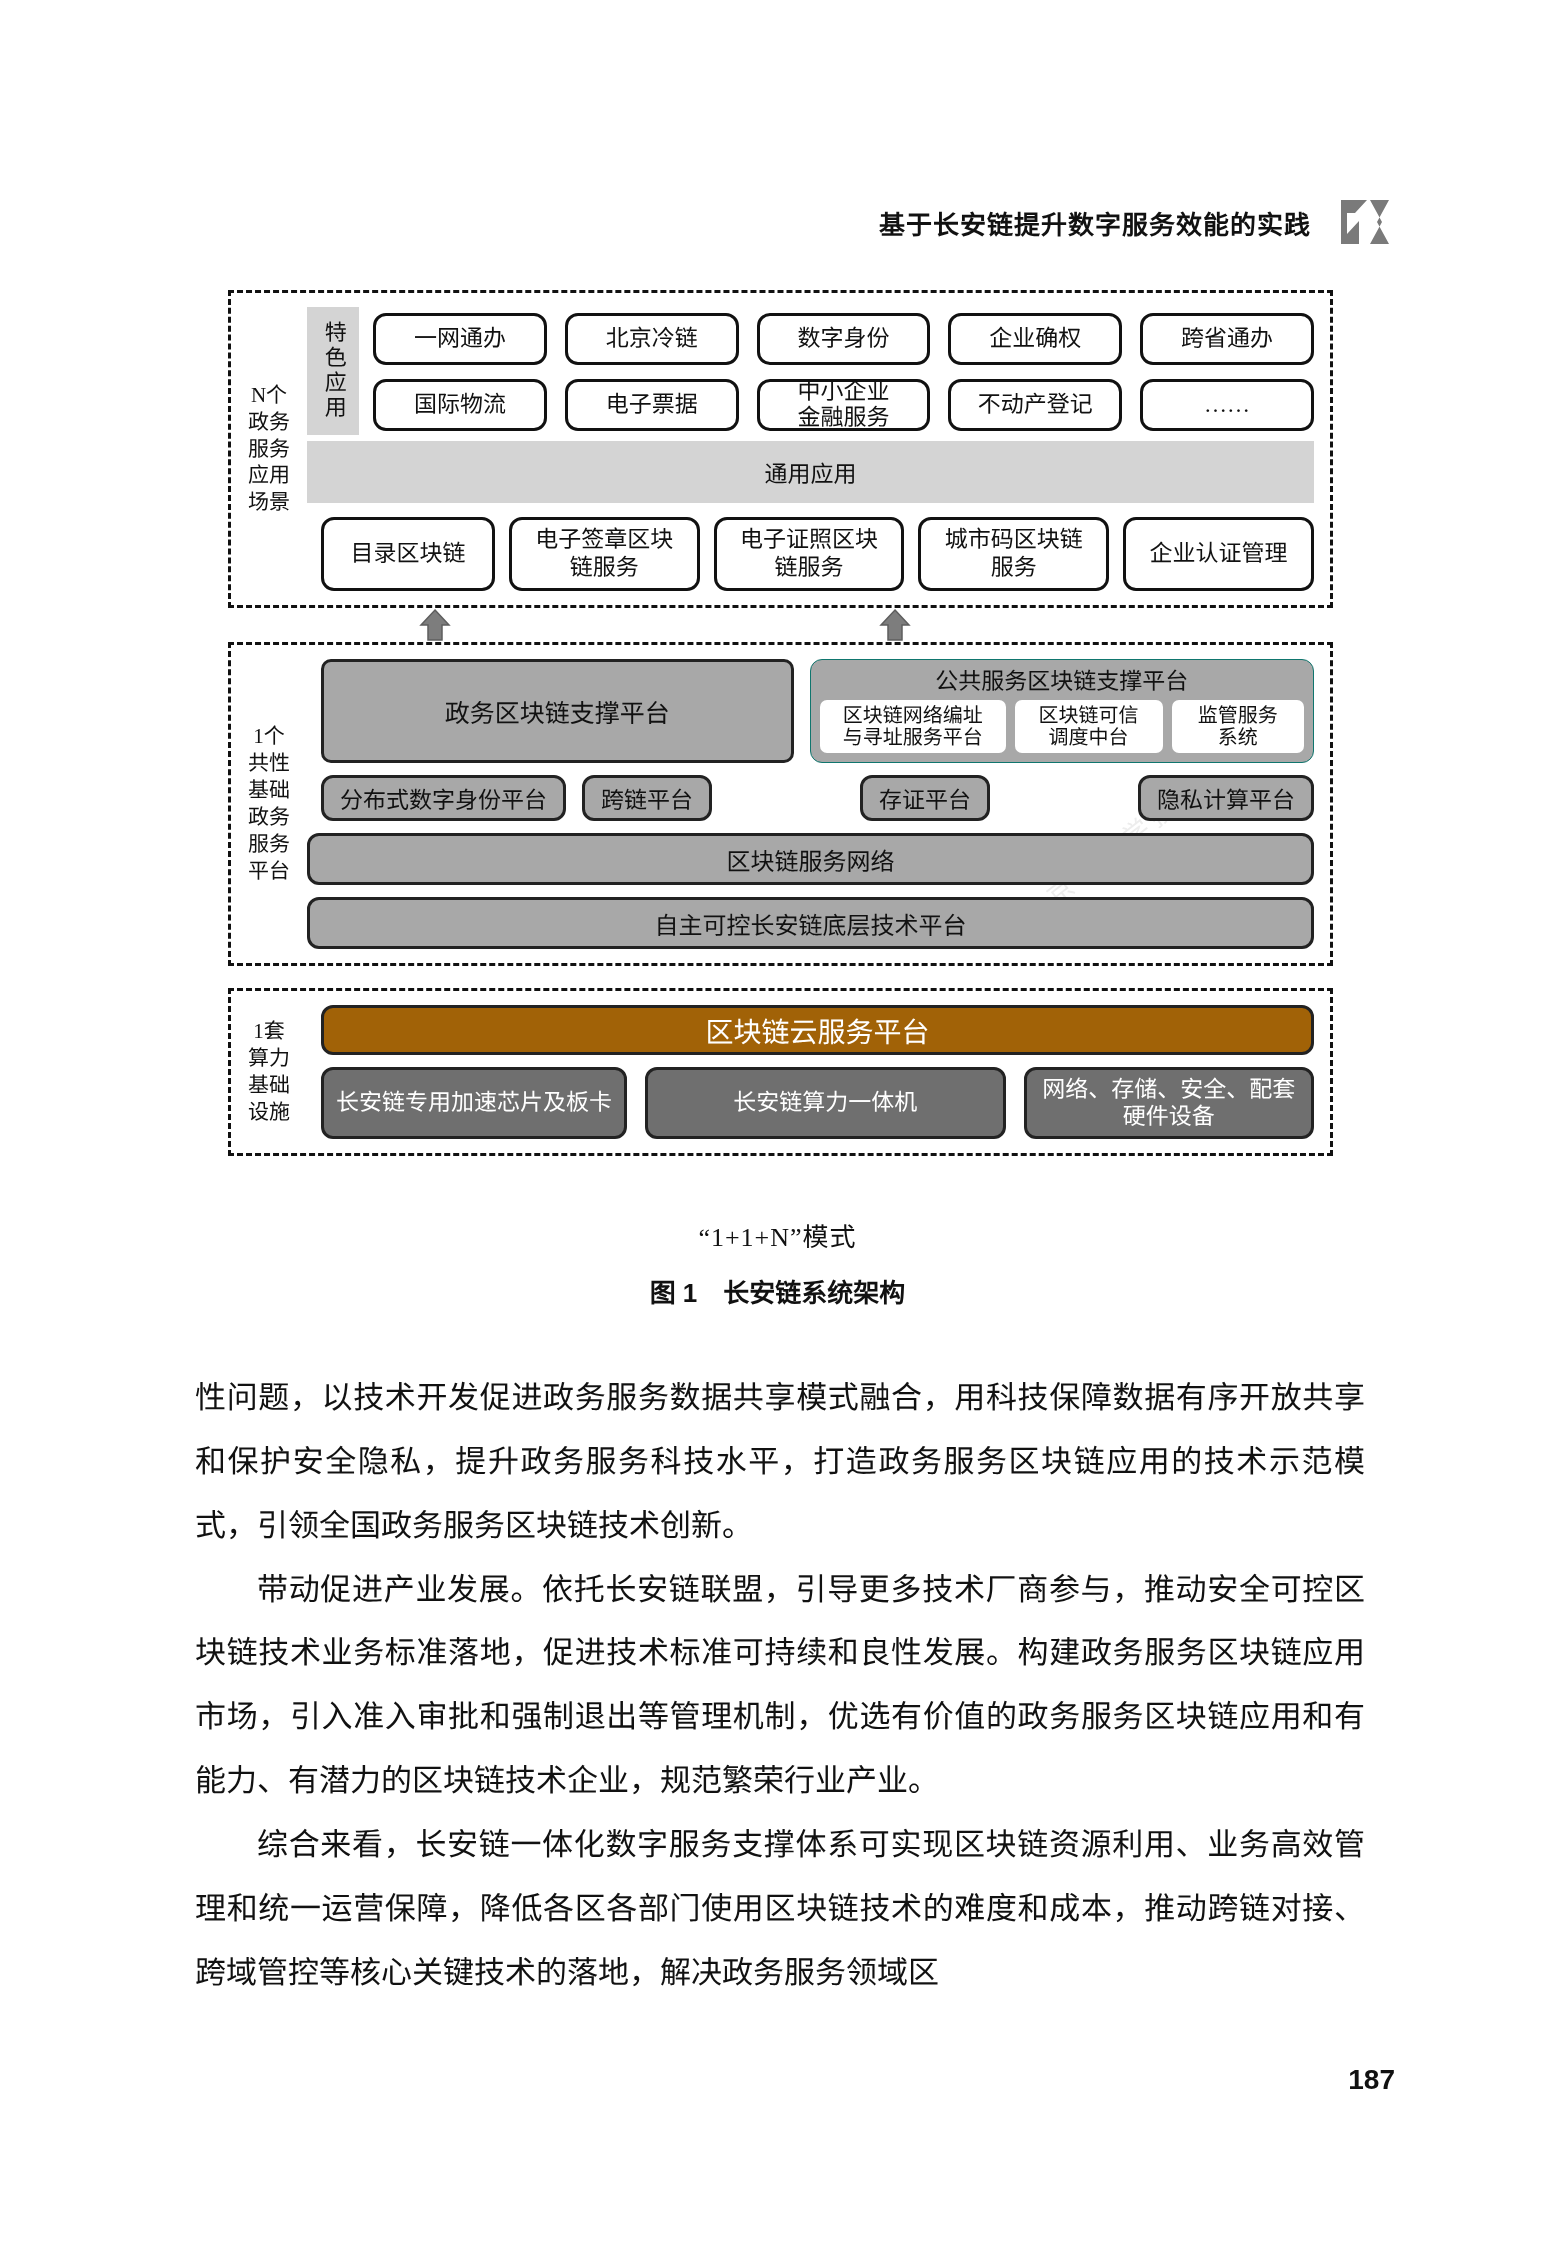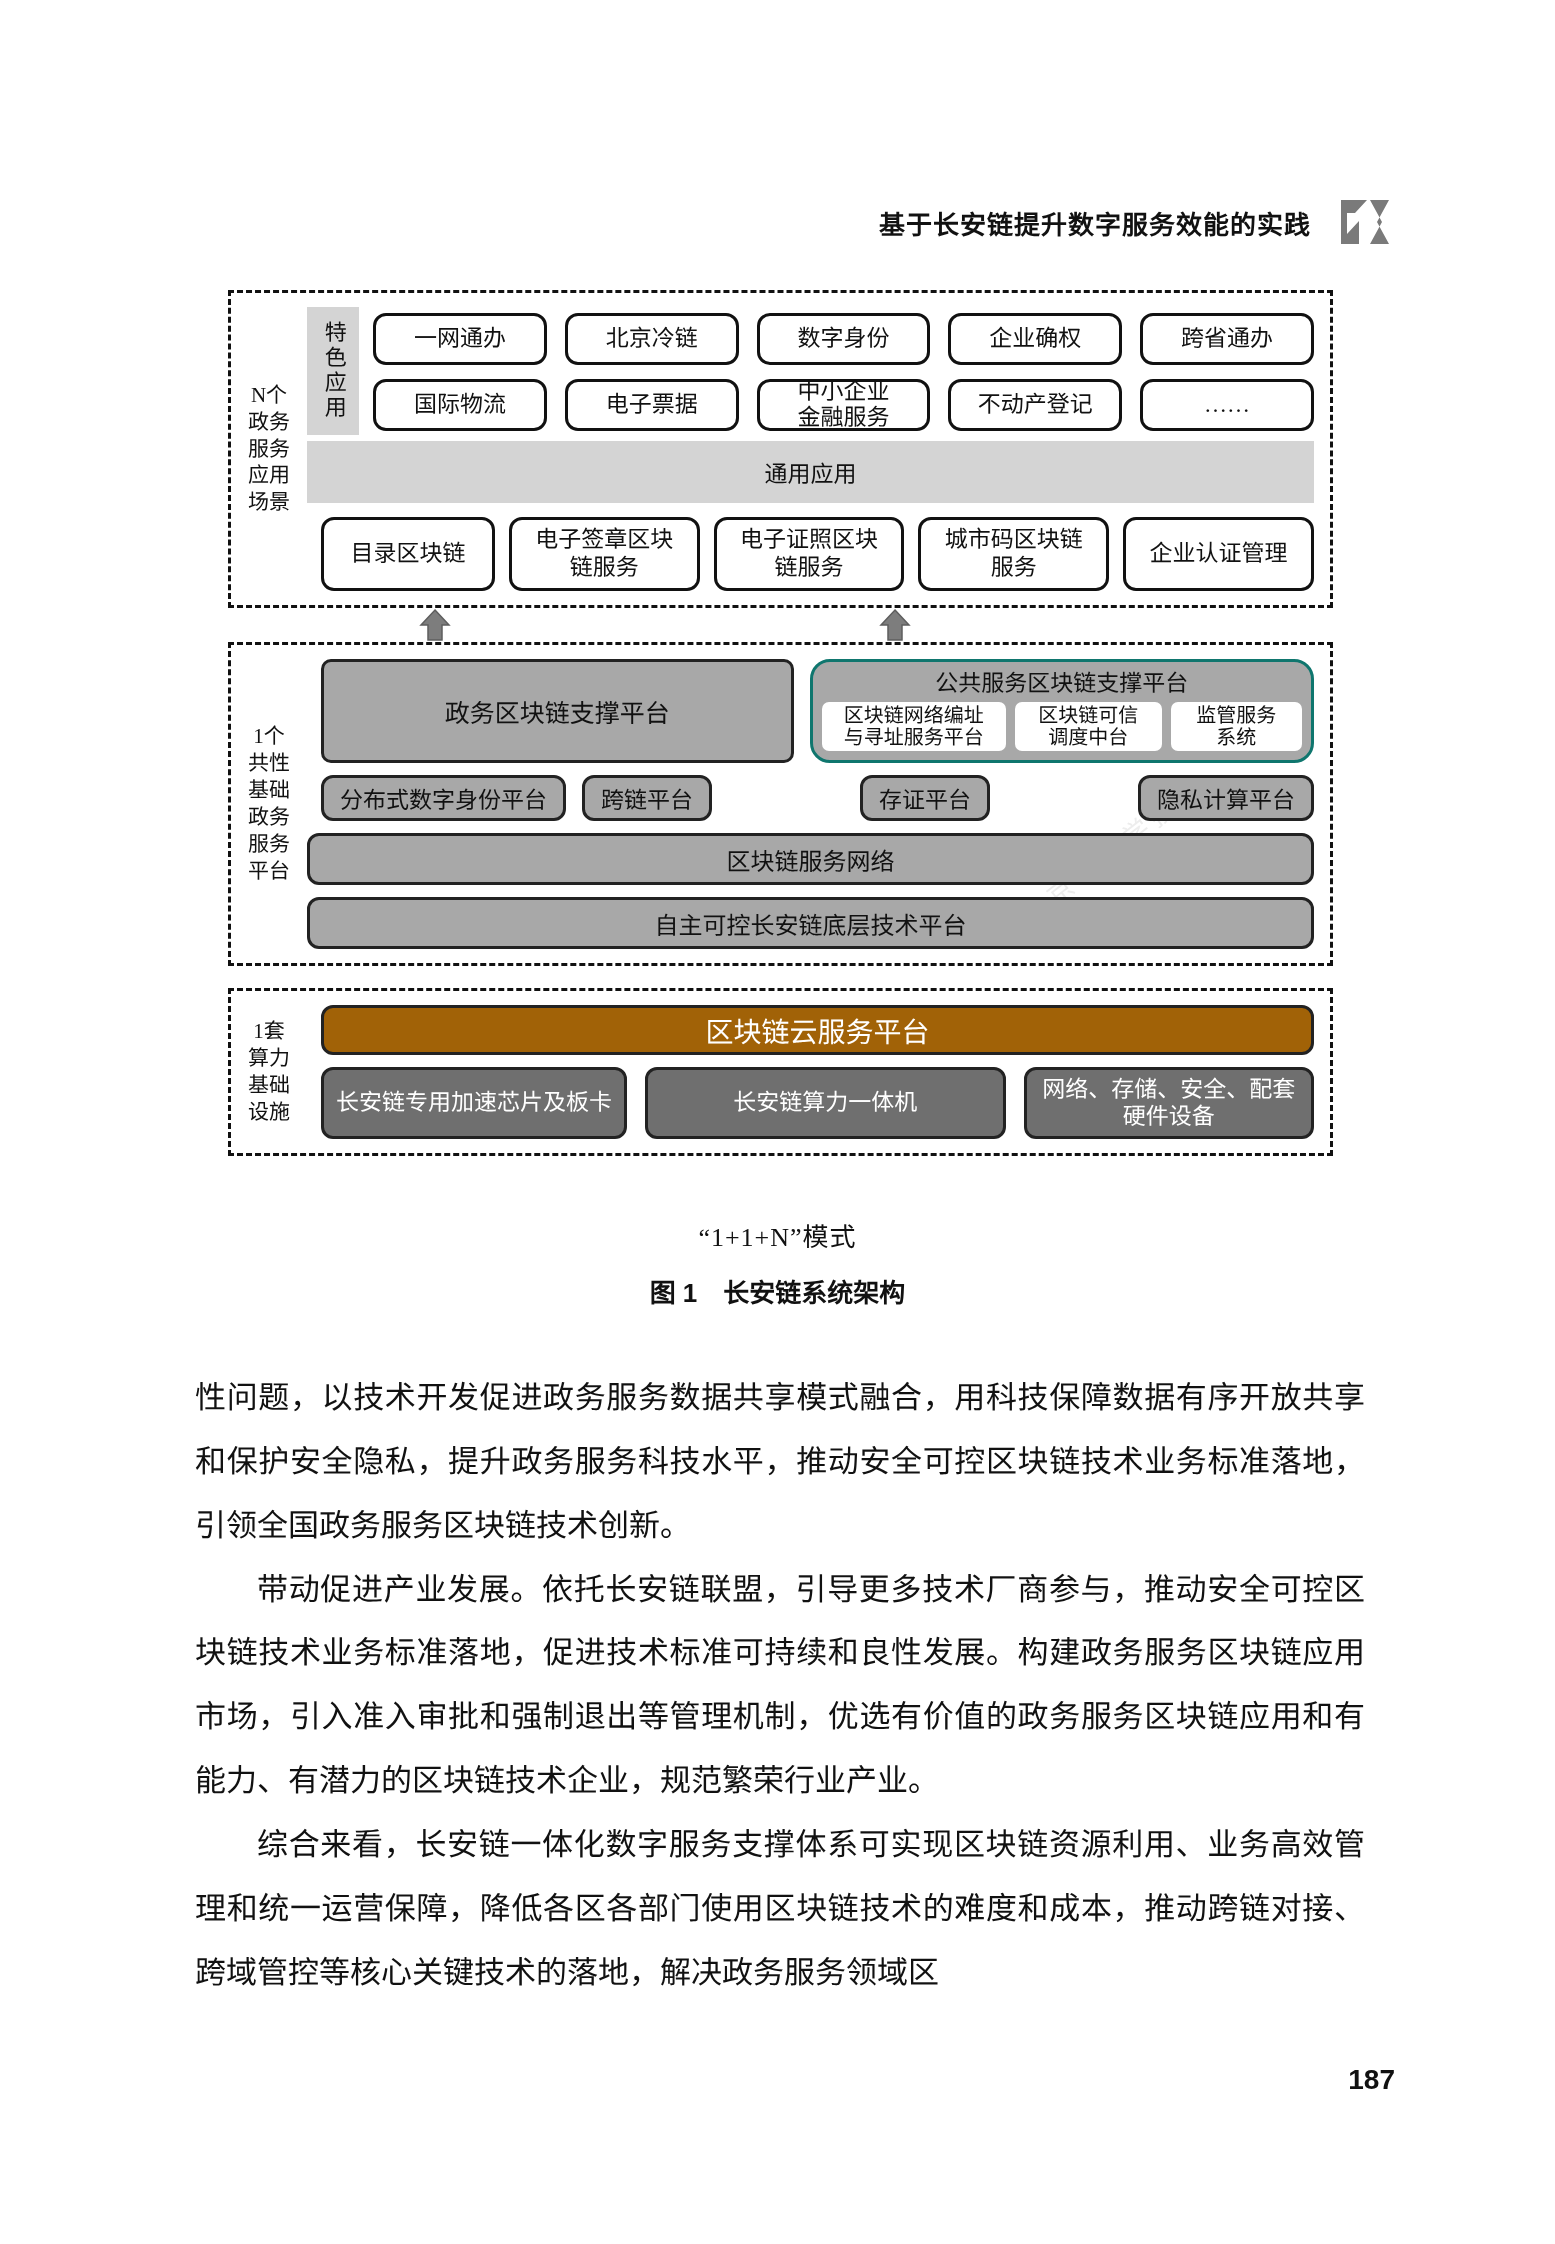--- a/index.html
+++ b/index.html
@@ -85,21 +85,21 @@
 
   
   .l2-row1{display:flex;gap:16px;align-items:stretch;padding-left:14px;}
   .gov-plat{
     flex:0 0 47.6%;
     background:#a8a8a8;border:3px solid #222;border-radius:10px;
     display:flex;align-items:center;justify-content:center;
     font-size:25px;color:#111;height:104px;box-sizing:border-box;
   }
   .pub-plat{
-    flex:1 1 auto;background:#a8a8a8;border:3px solid #0f766e;border-radius:20px;
+    flex:1 1 auto;background:#a8a8a8;border:1px solid #0f766e;border-radius:12px;
     box-sizing:border-box;padding:6px 9px 9px;height:104px;
     display:flex;flex-direction:column;
   }
   .pub-plat-title{font-size:23px;text-align:center;color:#111;line-height:1.2;padding:2px 0 4px;}
   .pub-sub{display:grid;grid-template-columns:1.32fr 1.05fr 0.94fr;gap:9px;flex:1 1 auto;}
   .pub-sub div{
     background:#fff;border-radius:7px;
     display:flex;align-items:center;justify-content:center;text-align:center;
     font-size:20px;line-height:1.12;color:#111;
   }
@@ -295,19 +295,19 @@
     </div>
   </div>
 
   <div class="mode-line">“1+1+N”模式</div>
 
   <div class="fig-caption">
     <span>图 1</span><span class="gap"></span><span>长安链系统架构</span>
   </div>
 
   <div class="body-text">
-    <p>性问题，以技术开发促进政务服务数据共享模式融合，用科技保障数据有序开放共享和保护安全隐私，提升政务服务科技水平，推动安全可控区块链技术业务标准落地，引领全国政务服务区块链技术创新。</p>
+    <p>性问题，以技术开发促进政务服务数据共享模式融合，用科技保障数据有序开放共享和保护安全隐私，提升政务服务科技水平，打造政务服务区块链应用的技术示范模式，引领全国政务服务区块链技术创新。</p>
     <p class="indent">带动促进产业发展。依托长安链联盟，引导更多技术厂商参与，推动安全可控区块链技术业务标准落地，促进技术标准可持续和良性发展。构建政务服务区块链应用市场，引入准入审批和强制退出等管理机制，优选有价值的政务服务区块链应用和有能力、有潜力的区块链技术企业，规范繁荣行业产业。</p>
     <p class="indent">综合来看，长安链一体化数字服务支撑体系可实现区块链资源利用、业务高效管理和统一运营保障，降低各区各部门使用区块链技术的难度和成本，推动跨链对接、跨域管控等核心关键技术的落地，解决政务服务领域区</p>
   </div>
 
   <div class="folio">187</div>
 </div>
 
 </body></html>

